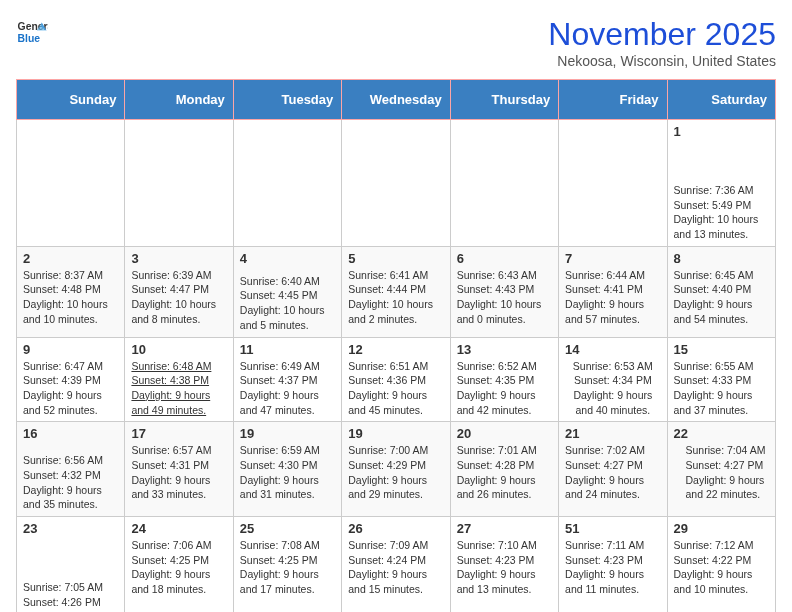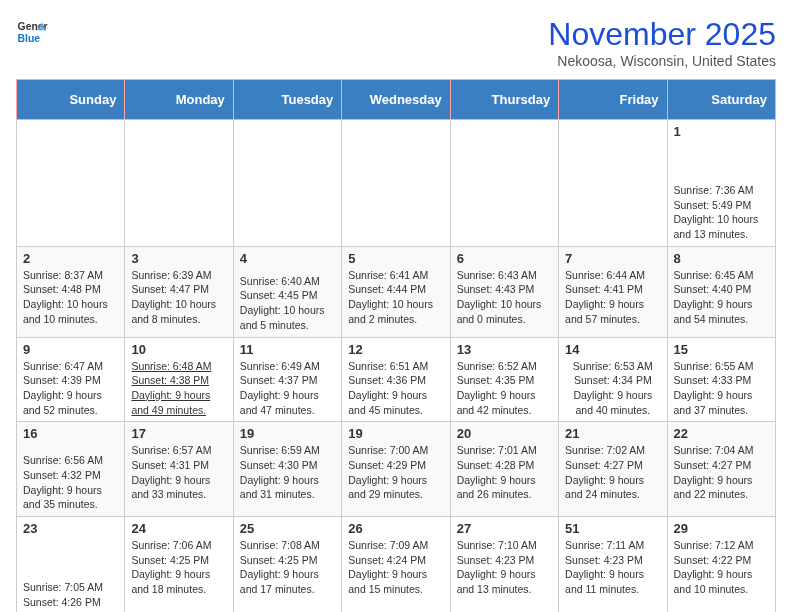--- a/index.html
+++ b/index.html
@@ -250,21 +250,21 @@
 Daylight: 9 hours and 26 minutes.</div>
         </td>
         <td>
           <span class="day-number">21</span>
           <div class="day-info" style="white-space: pre-line;">Sunrise: 7:02 AM
 Sunset: 4:27 PM
 Daylight: 9 hours and 24 minutes.</div>
         </td>
         <td>
           <span class="day-number">22</span>
-          <div class="day-info" style="white-space: pre-line;">Sunrise: 7:04 AM
+          <div class="day-info" style="white-space: pre-line; margin-left: 12px;">Sunrise: 7:04 AM
 Sunset: 4:27 PM
 Daylight: 9 hours and 22 minutes.</div>
         </td>
       </tr>
       <tr>
         <td>
           <span class="day-number">23</span>
           <div class="day-info" style="white-space: pre-line; margin-top: 44px;">Sunrise: 7:05 AM
 Sunset: 4:26 PM
 Daylight: 9 hours and 20 minutes.</div>

